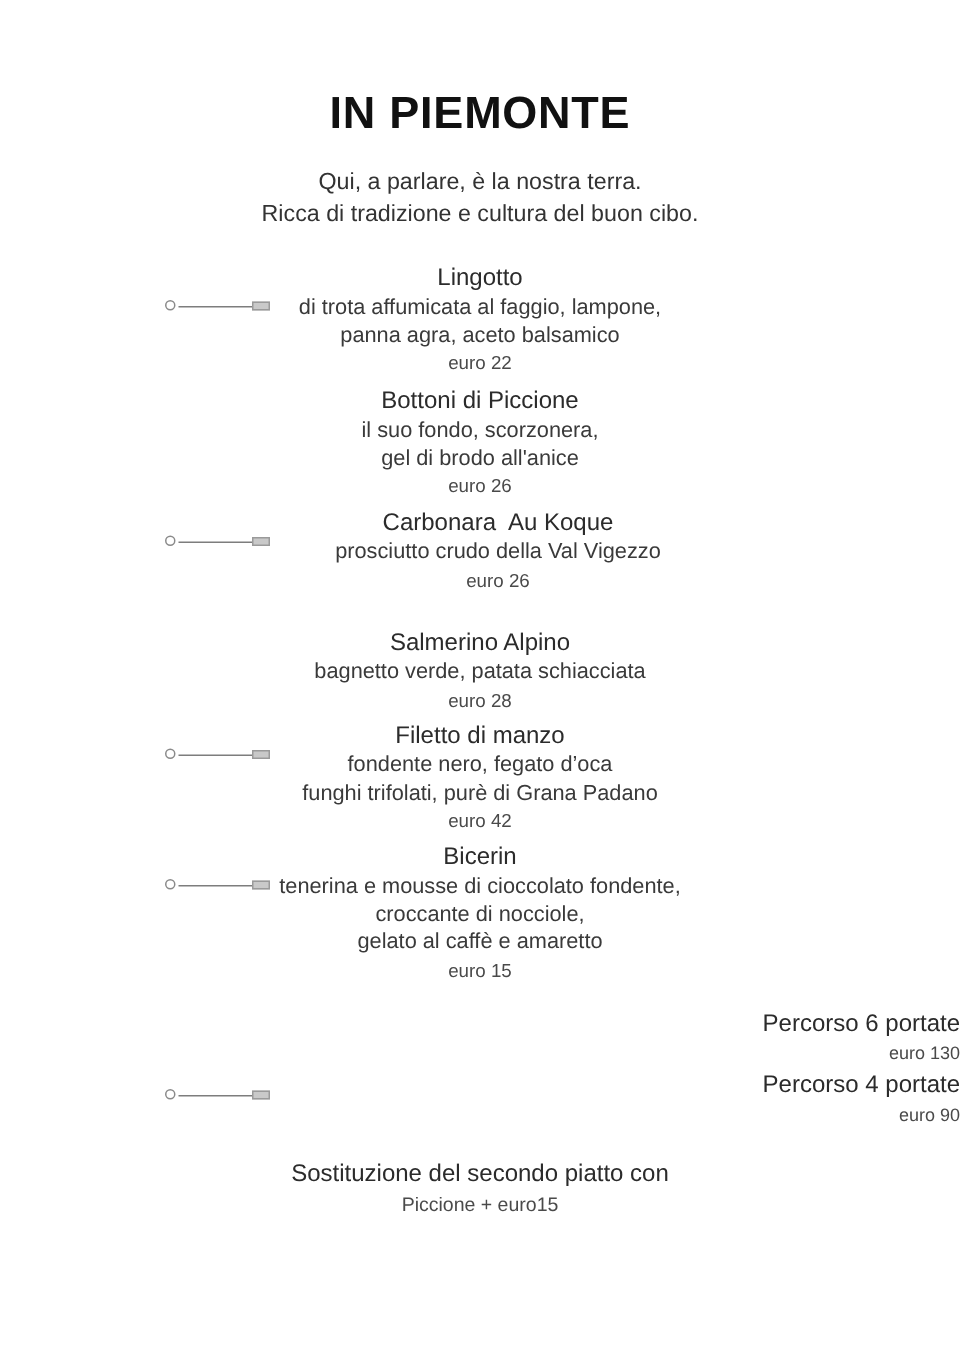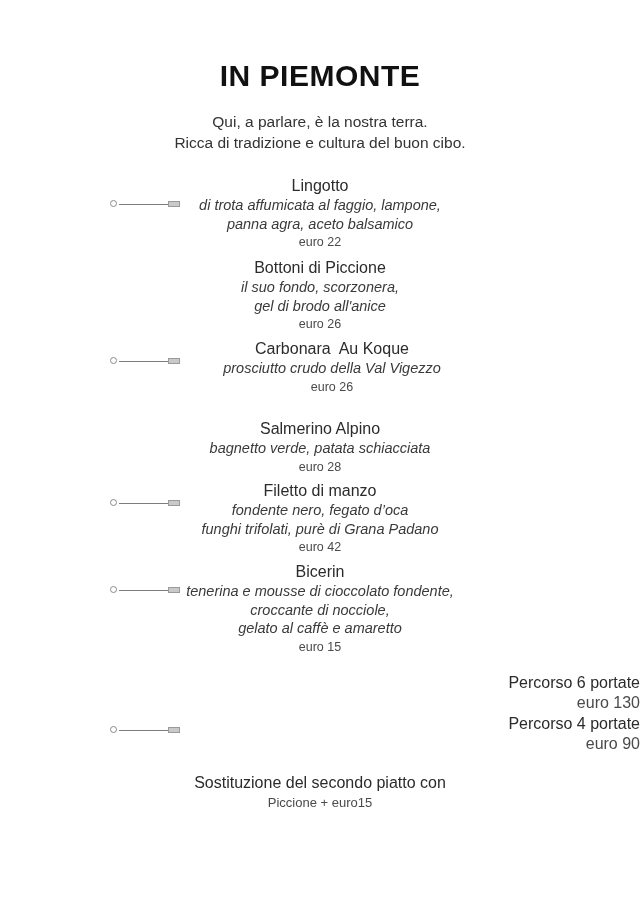--- a/index.html
+++ b/index.html
@@ -65,21 +65,20 @@
     line-height: 21px;
     white-space: pre;
   }
   .dish-desc-line {
     display: block;
     font-size: 14.5px;
     font-weight: 400;
     color: #3a3a3a;
     line-height: 18.5px;
     white-space: pre;
-    font-style: italic;
   }
   .dish-price {
     display: block;
     font-size: 12.5px;
     font-weight: 400;
     color: #4a4a4a;
     line-height: 17px;
     margin-top: 1px;
   }
 
@@ -90,21 +89,21 @@
     width: 640px;
     text-align: right;
   }
   .course-name {
     font-size: 16px;
     color: #2b2b2b;
     line-height: 21px;
   }
   .course-price {
     display: block;
-    font-size: 16px;
+    font-size: 12px;
     color: #4a4a4a;
     line-height: 17px;
     margin-top: 1px;
   }
 
   
   .note {
     position: absolute;
     left: 0;
     width: 640px;

